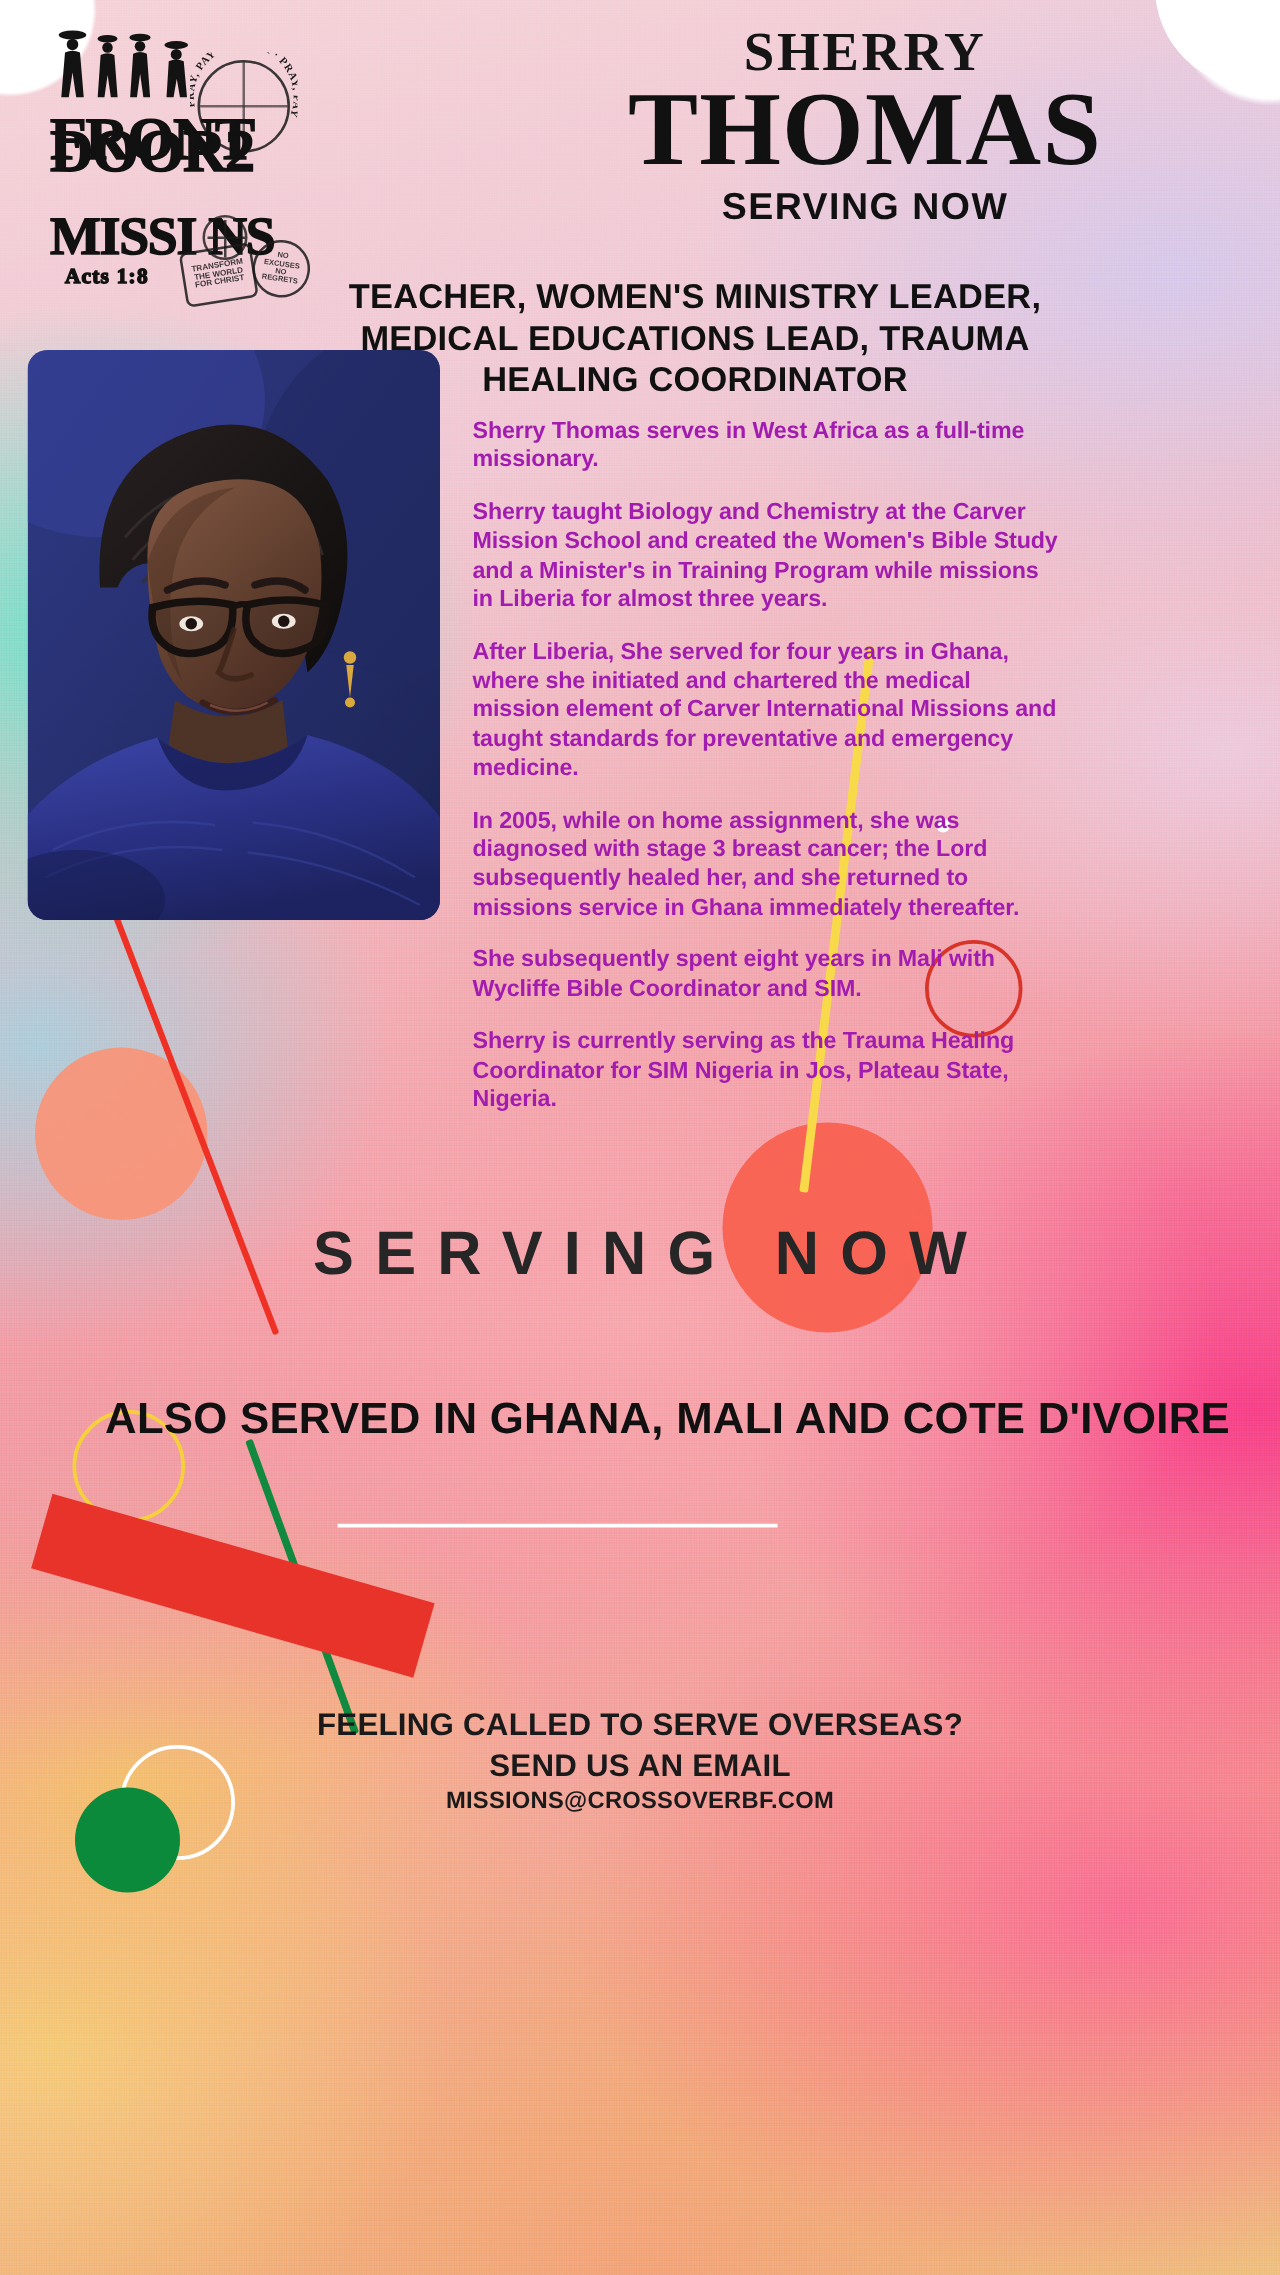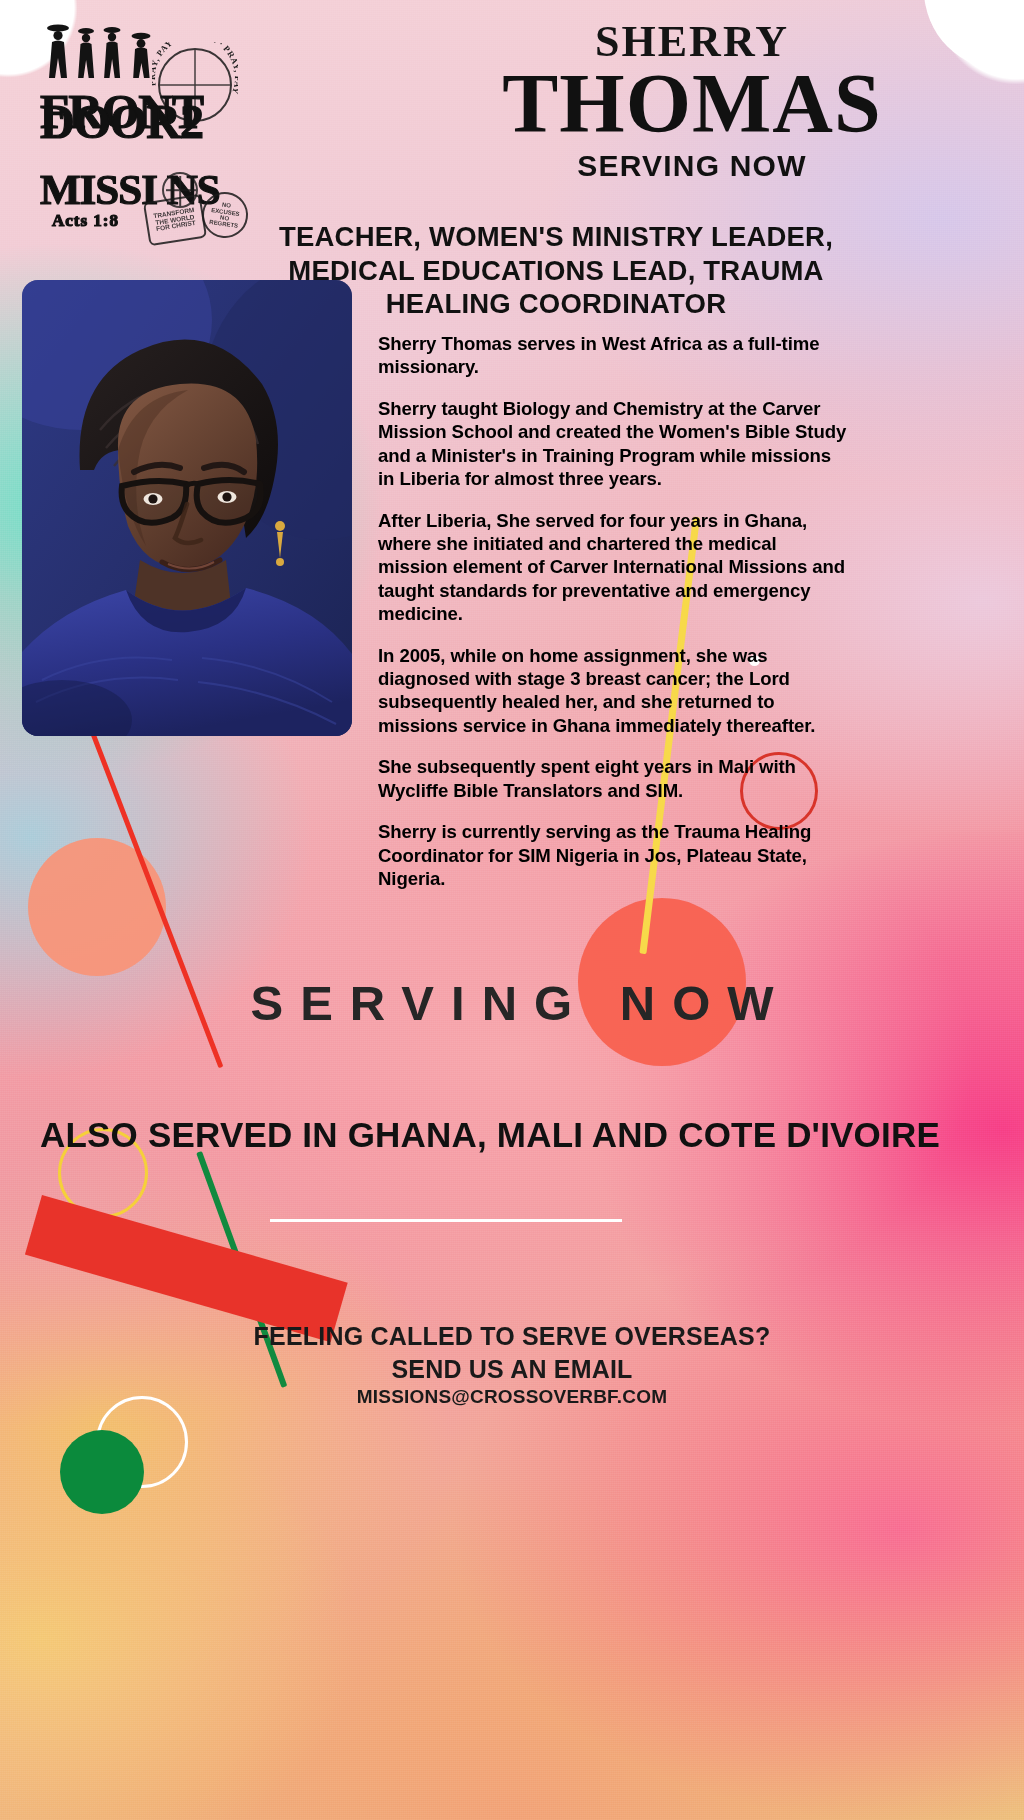--- a/index.html
+++ b/index.html
@@ -119,40 +119,40 @@
   #role { position:absolute; left:256px; top:220px; width:600px; text-align:center;
           font-size:27.5px; font-weight:700; line-height:1.22; color:#111;
           letter-spacing:.2px; }
 
   
   #portrait { position:absolute; left:22px; top:280px; width:330px; height:456px;
               border-radius:16px; overflow:hidden; }
   .pt-layer { position:absolute; inset:0; }
 
   
-  #bio { position:absolute; left:378px; top:332px; width:470px; color:#000000; }
+  #bio { position:absolute; left:378px; top:332px; width:470px; color:#a21caf; }
   #bio p { font-size:18.6px; font-weight:700; line-height:1.26; margin-bottom:18px;
            letter-spacing:-.1px; }
 
   
   #serving-now { position:absolute; left:0; top:975px; width:1024px; text-align:center;
                  font-size:49px; font-weight:700; letter-spacing:17px; color:#262626;
                  text-indent:17px; }
   #serving-country { position:absolute; left:0; top:1038px; width:1024px; text-align:center;
                  font-size:49px; font-weight:700; letter-spacing:1.5px; color:#262626; }
 
-  #also-served { position:absolute; left:40px; top:1113px; width:944px; text-align:left;
+  #also-served { position:absolute; left:40px; top:1113px; width:944px; text-align:right;
                  font-size:35px; font-weight:700; line-height:1.25; color:#111;
                  letter-spacing:.2px; }
   #divider { position:absolute; left:270px; top:1219px; width:352px; height:3px;
              background:#ffffff; }
 
   
   #footer { position:absolute; left:0; top:1320px; width:1024px; text-align:center; color:#1a1a1a; }
-  .f-line1 { font-size:25px; font-weight:700; letter-spacing:.2px; line-height:1.3; }
+  .f-line1 { font-size:25px; font-weight:700; letter-spacing:.2px; line-height:1.3;margin-top:44px; }
   .f-line2 { font-size:25px; font-weight:700; letter-spacing:.2px; line-height:1.3; }
   .f-email { font-size:19px; font-weight:700; letter-spacing:.2px; line-height:1.3; }
 </style>
 </head>
 <body>
 
 <div id="poster">
 
   <div class="bg-layer bg-base"></div>
   <div class="bg-layer bg-top-white"></div>
@@ -303,21 +303,21 @@
       </g>
       <ellipse cx="40" cy="440" rx="70" ry="40" fill="#141a48" opacity=".45"></ellipse>
     </svg>
   </div>
 
   <div id="bio">
     <p>Sherry Thomas serves in West Africa as a full-time missionary.</p>
     <p>Sherry taught Biology and Chemistry at the Carver Mission School and created the Women's Bible Study and a Minister's in Training Program while missions in Liberia for almost three years.</p>
     <p>After Liberia, She served for four years in Ghana, where she initiated and chartered the medical mission element of Carver International Missions and taught standards for preventative and emergency medicine.</p>
     <p>In 2005, while on home assignment, she was diagnosed with stage 3 breast cancer; the Lord subsequently healed her, and she returned to missions service in Ghana immediately thereafter.</p>
-    <p>She subsequently spent eight years in Mali with Wycliffe Bible Translators and SIM.</p>
+    <p>She subsequently spent eight years in Mali with Wycliffe Bible Coordinator and SIM.</p>
     <p>Sherry is currently serving as the Trauma Healing Coordinator for SIM Nigeria in Jos, Plateau State, Nigeria.</p>
   </div>
 
   <div id="serving-now">SERVING NOW</div>
   <div id="also-served">ALSO SERVED IN GHANA, MALI AND COTE D'IVOIRE</div>
   <div id="divider"></div>
 
   <div id="footer">
     <div class="f-line1">FEELING CALLED TO SERVE OVERSEAS?</div>
     <div class="f-line2">SEND US AN EMAIL</div>

